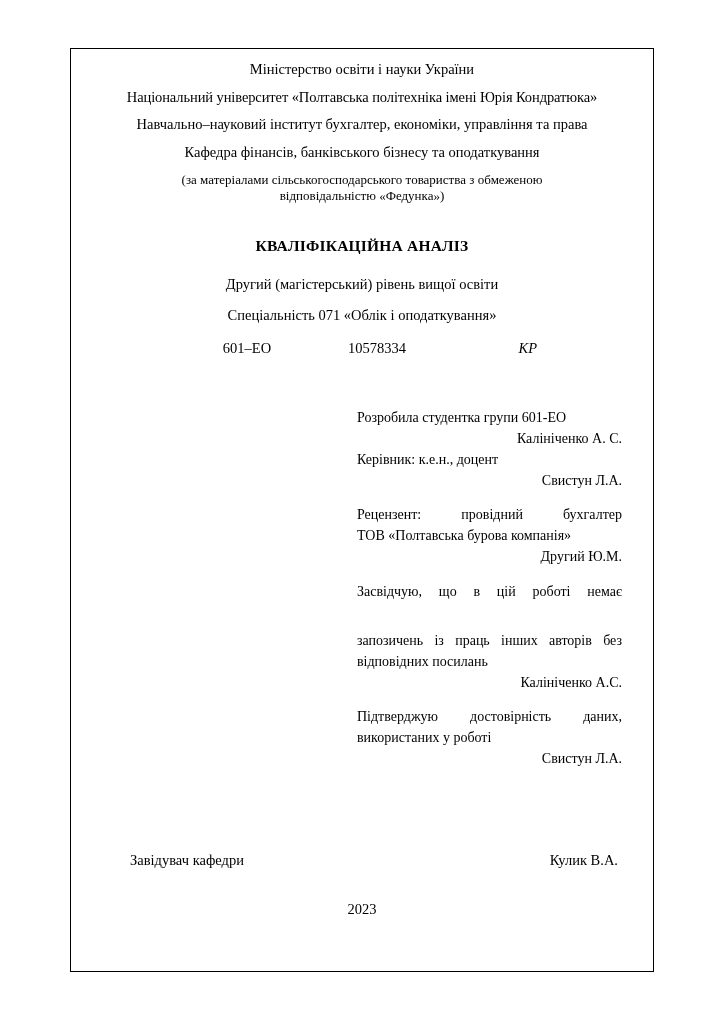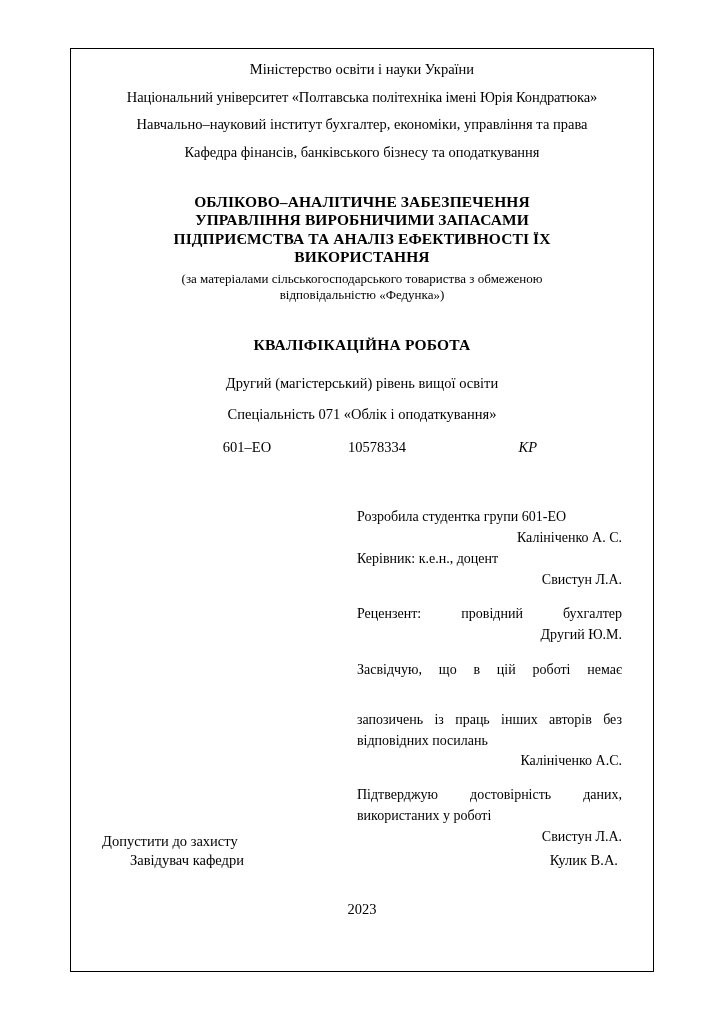--- a/index.html
+++ b/index.html
@@ -160,62 +160,56 @@
 
   <div class="content">
 
     <div class="header-block">
       <div class="line">Міністерство освіти і науки України</div>
       <div class="line wide">Національний університет «Полтавська політехніка імені Юрія Кондратюка»</div>
       <div class="line">Навчально–науковий інститут бухгалтер, економіки, управління та права</div>
       <div class="line">Кафедра фінансів, банківського бізнесу та оподаткування</div>
     </div>
 
-    <div class="title-block">
-      <div>ОБЛІКОВО–АНАЛІТИЧНЕ ЗАБЕЗПЕЧЕННЯ</div>
-      <div>УПРАВЛІННЯ ВИРОБНИЧИМИ ЗАПАСАМИ</div>
-      <div>ПІДПРИЄМСТВА ТА АНАЛІЗ ЕФЕКТИВНОСТІ ЇХ</div>
-      <div>ВИКОРИСТАННЯ</div>
-    </div>
 
     <div class="subtitle-block">(за матеріалами сільськогосподарського товариства з обмеженою відповідальністю «Федунка»)</div>
 
-    <div class="qual-title">КВАЛІФІКАЦІЙНА РОБОТА</div>
+    <div class="qual-title">КВАЛІФІКАЦІЙНА АНАЛІЗ</div>
 
     <div class="degree-line">Другий (магістерський) рівень вищої освіти</div>
 
     <div class="spec-line">Спеціальність 071 «Облік і оподаткування»</div>
 
     <div class="codes-row">
       <span class="code c1">601–ЕО</span>
       <span class="code c2">10578334</span>
       <span class="code c3">КР</span>
     </div>
 
     <div class="right-block">
       <div class="para">Розробила студентка групи 601-ЕО</div>
       <div class="para right">Калініченко А. С.</div>
       <div class="para">Керівник: к.е.н., доцент</div>
       <div class="para right">Свистун Л.А.</div>
 
       <div class="para gap spread">Рецензент: провідний бухгалтер</div>
+      <div class="para">ТОВ «Полтавська бурова компанія»</div>
       <div class="para right">Другий Ю.М.</div>
 
       <div class="para gap2 spread">Засвідчую, що в цій роботі немає</div>
       <div class="para spread">запозичень із праць інших авторів без</div>
       <div class="para">відповідних посилань</div>
       <div class="para right">Калініченко А.С.</div>
 
       <div class="para gap spread">Підтверджую достовірність даних,</div>
       <div class="para">використаних у роботі</div>
       <div class="para right">Свистун Л.А.</div>
     </div>
 
     <div class="bottom-block">
-      <div>Допустити до захисту</div>
       <div class="bottom-row">
         <div class="bottom-left">Завідувач кафедри</div>
         <div class="bottom-right">Кулик В.А.</div>
       </div>
     </div>
 
     <div class="year">2023</div>
 
   </div>
 </div>

